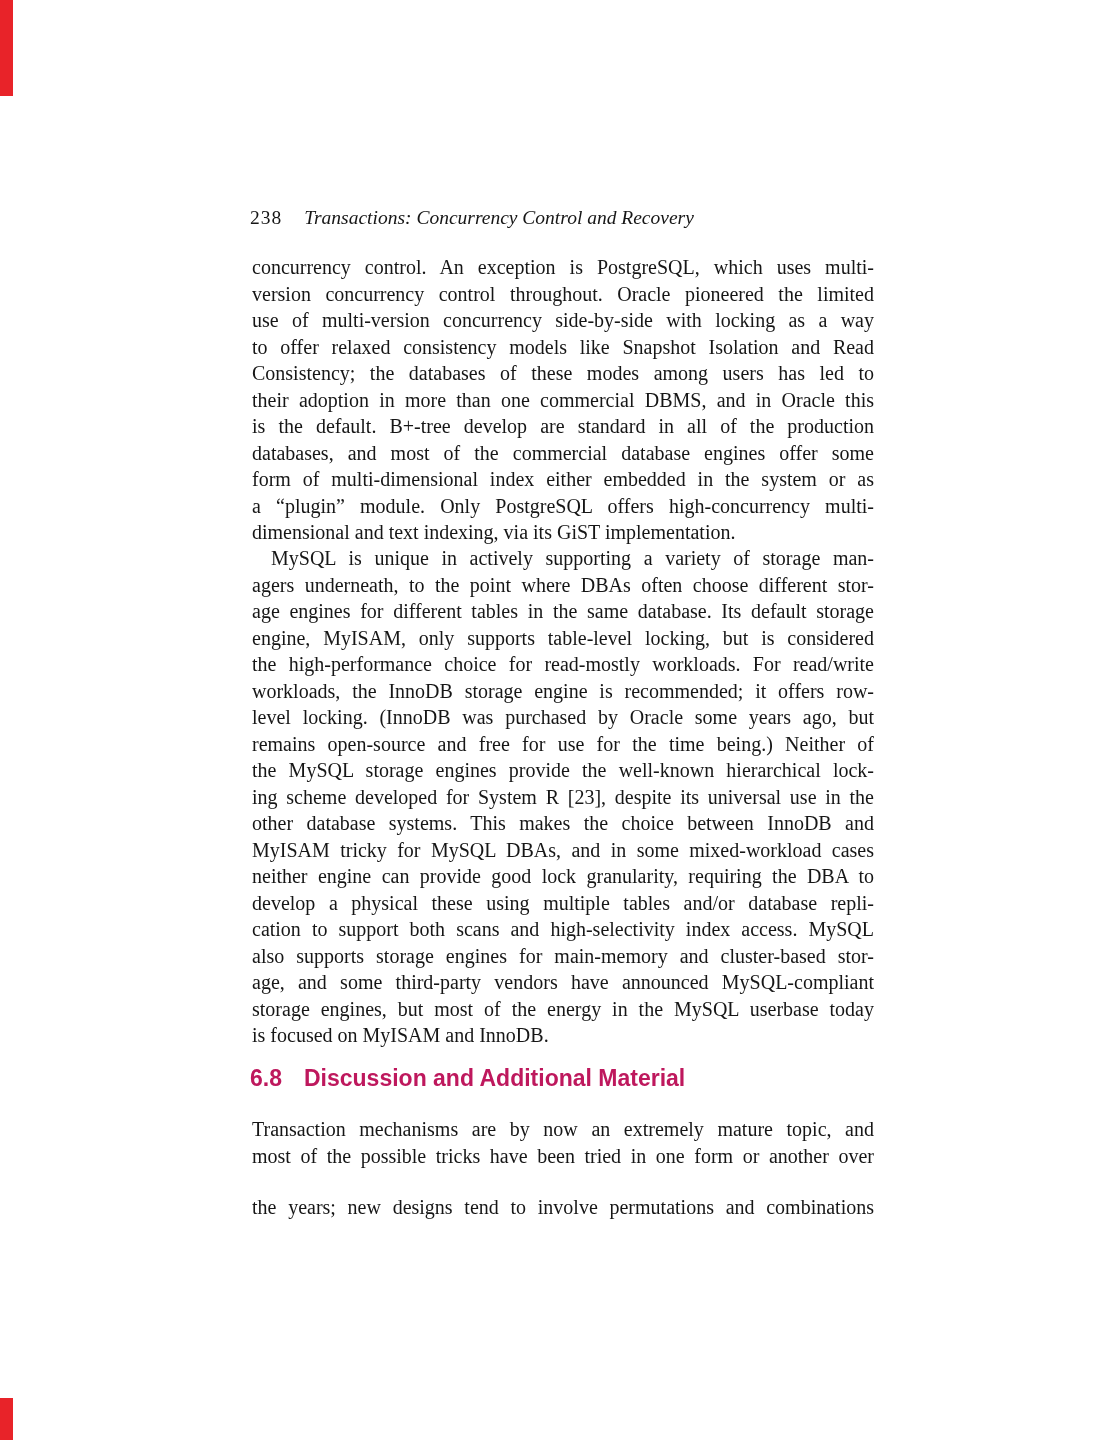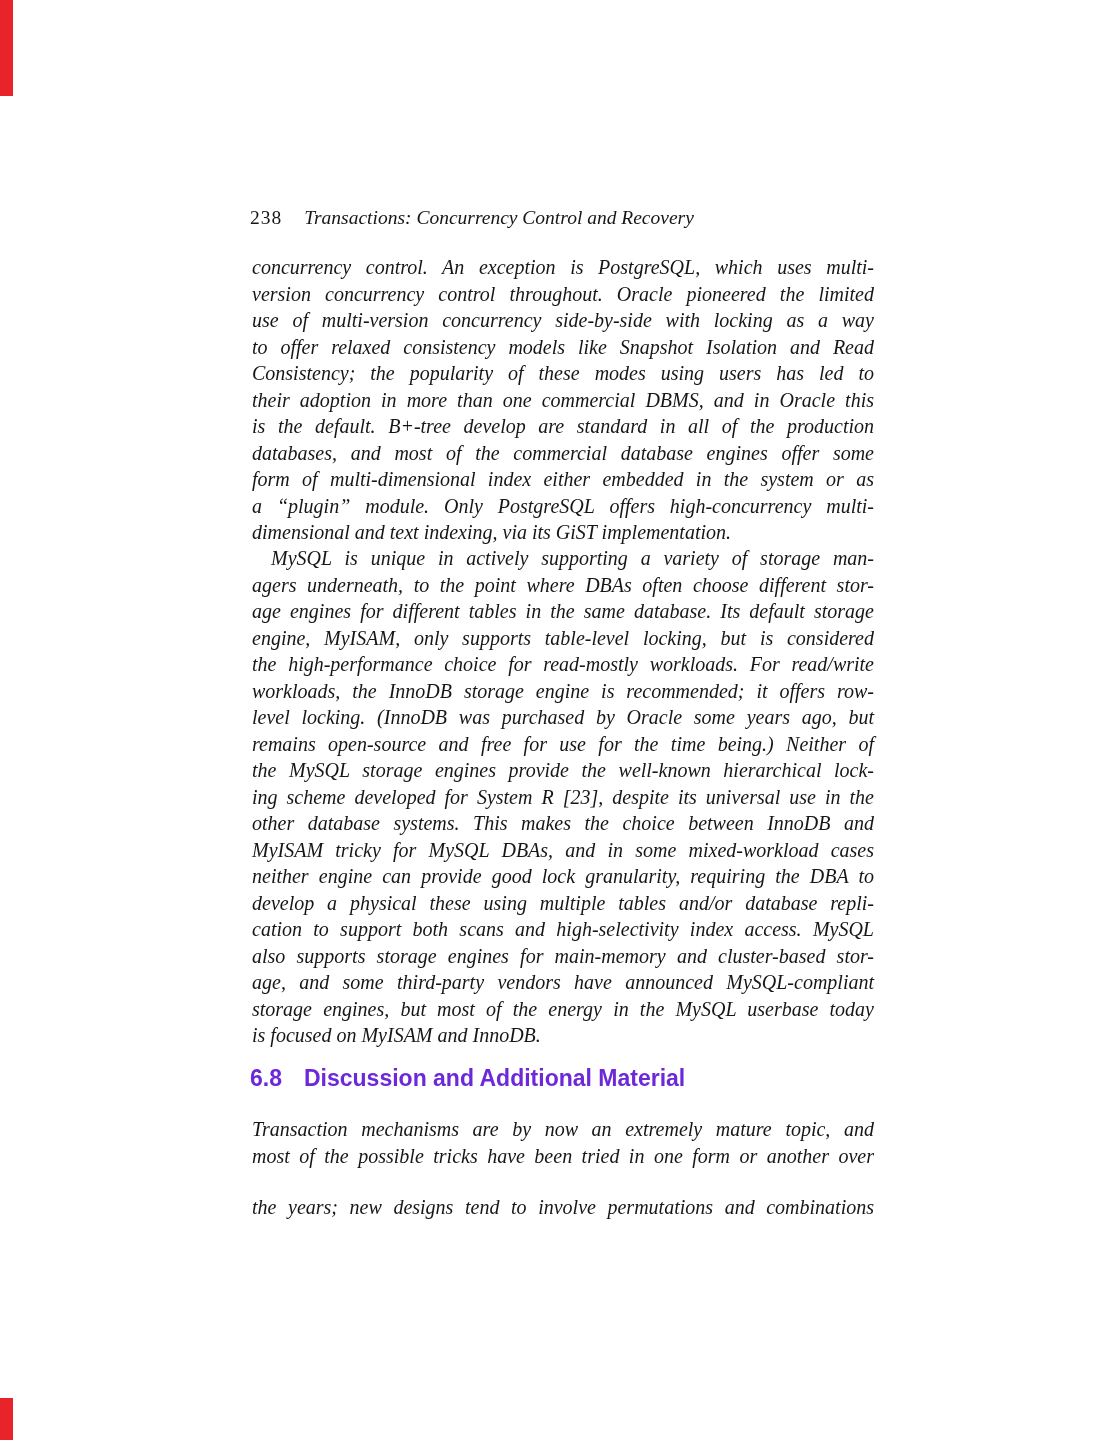--- a/index.html
+++ b/index.html
@@ -40,21 +40,20 @@
   .running-header .running-title {
     font-style: italic;
   }
 
   .para {
     position: absolute;
     left: 252px;
     width: 622px;
     font-size: 20px;
     line-height: 26.5px;
-    font-style: italic;
   }
   .para .line {
     text-align: justify;
     text-align-last: justify;
     white-space: normal;
   }
   .para .line:last-child {
     text-align-last: left;
   }
   .para.justify-all .line:last-child {
@@ -71,21 +70,21 @@
   .section-heading {
     position: absolute;
     left: 250px;
     top: 1064px;
     width: 624px;
     margin: 0;
     font-family: "Liberation Sans", sans-serif;
     font-weight: bold;
     font-size: 23px;
     line-height: 28px;
-    color: #6d28d9;
+    color: #be185d;
     display: flex;
   }
   .section-heading .section-number {
     margin-right: 22px;
   }
 </style>
 </head>
 <body>
 
 <div class="page">
@@ -96,21 +95,21 @@
 
   <div class="running-header">
     <span class="page-number">238</span><span class="running-title">Transactions: Concurrency Control and Recovery</span>
   </div>
 
   <div class="para" id="para1">
       <div class="line">concurrency control. An exception is PostgreSQL, which uses multi-</div>
       <div class="line">version concurrency control throughout. Oracle pioneered the limited</div>
       <div class="line">use of multi-version concurrency side-by-side with locking as a way</div>
       <div class="line">to offer relaxed consistency models like Snapshot Isolation and Read</div>
-      <div class="line">Consistency; the popularity of these modes using users has led to</div>
+      <div class="line">Consistency; the databases of these modes among users has led to</div>
       <div class="line">their adoption in more than one commercial DBMS, and in Oracle this</div>
       <div class="line">is the default. B+-tree develop are standard in all of the production</div>
       <div class="line">databases, and most of the commercial database engines offer some</div>
       <div class="line">form of multi-dimensional index either embedded in the system or as</div>
       <div class="line">a “plugin” module. Only PostgreSQL offers high-concurrency multi-</div>
       <div class="line">dimensional and text indexing, via its GiST implementation.</div>
     </div>
 
   <div class="para indent-first" id="para2">
       <div class="line">MySQL is unique in actively supporting a variety of storage man-</div>

